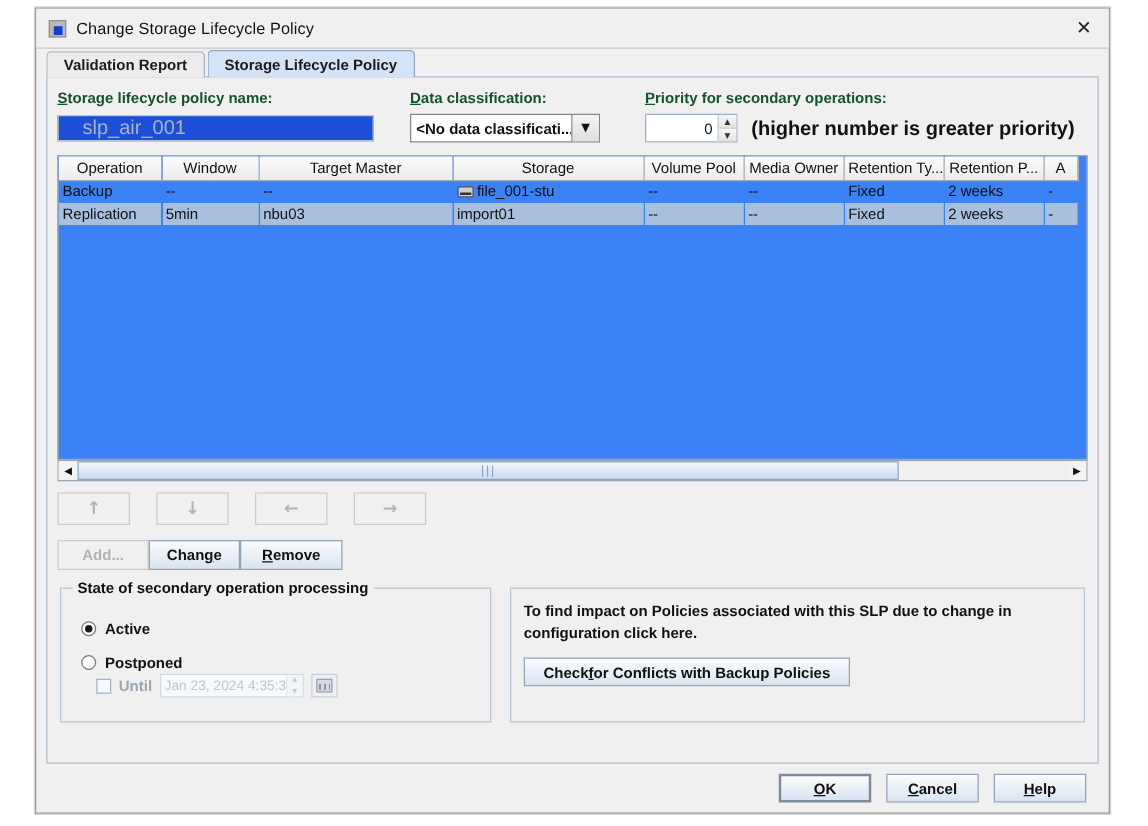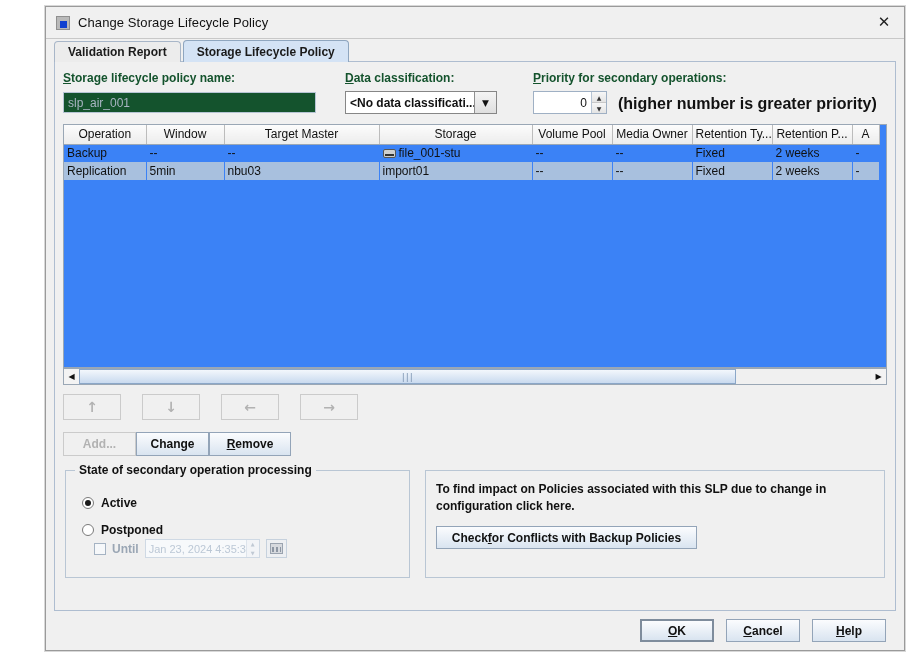--- a/index.html
+++ b/index.html
@@ -12,21 +12,20 @@
     overflow: hidden;
   }
   .window {
     position: absolute;
     left: 28px; top: 6px;
     width: 860px; height: 645px;
     background: #f0f0f0;
     border: 1px solid #9a9a9a;
     box-sizing: border-box;
     box-shadow: 0 0 0 1px #d8d8d8;
-    margin-left: 17px;
   }
   
   .titlebar {
     position: relative;
     height: 31px;
     background: #f0f0f0;
     border-bottom: 1px solid #c8c8c8;
     display: flex; align-items: center;
   }
   .title-icon {
@@ -93,26 +92,26 @@
     height: 62px;
   }
   .lbl {
     font-size: 12px; font-weight: bold; color: #14532d;
   }
   .lbl u { text-decoration: underline; }
   .fld-name-label { position: absolute; left: 8px; top: 9px; }
   .name-input {
     position: absolute; left: 8px; top: 30px;
     width: 253px; height: 21px;
-    background: #14532d;
+    background: #1d4ed8;
     border: 1px solid #b6c4d4;
     box-sizing: border-box;
-    font-size: 12px;
+    font-size: 16px;
     color: #a8b4c2;
-    padding: 2px 4px;
+    padding: 2px 19px;
     font-family: "Liberation Sans", sans-serif;
   }
   .dc-label { position: absolute; left: 290px; top: 9px; }
   .combo {
     position: absolute; left: 290px; top: 29px;
     width: 152px; height: 23px;
     border: 1px solid #868686;
     background: #ffffff;
     box-sizing: border-box;
     display: flex; align-items: center;

